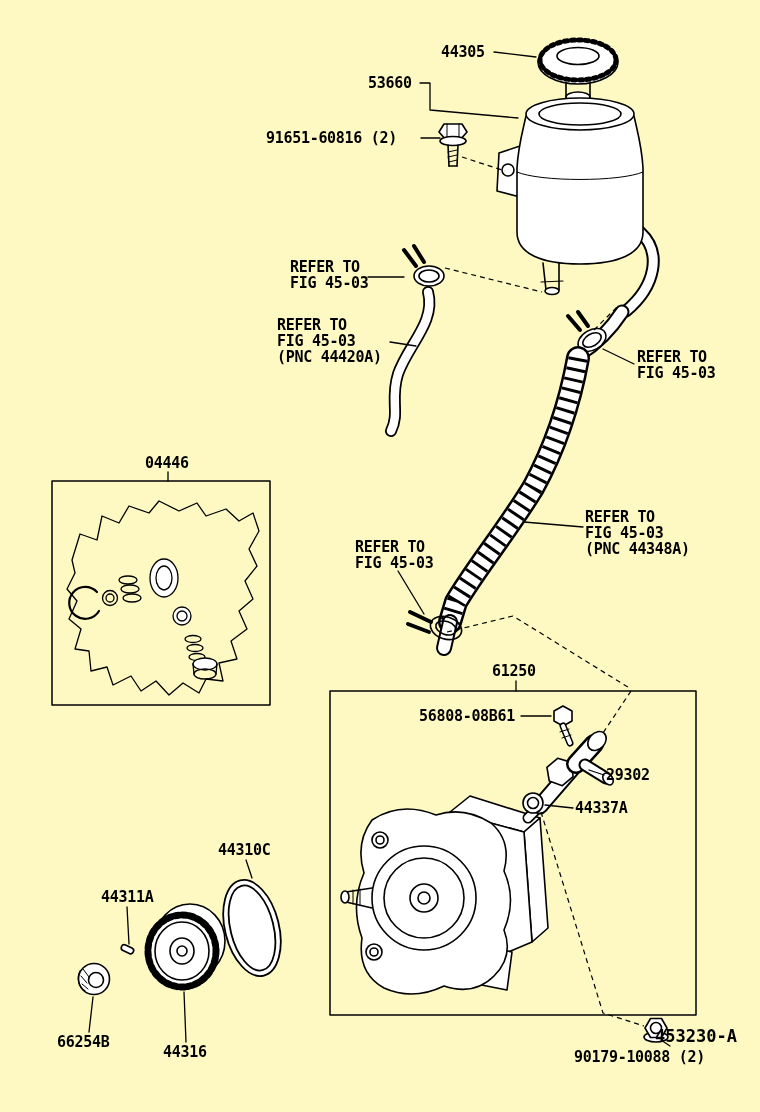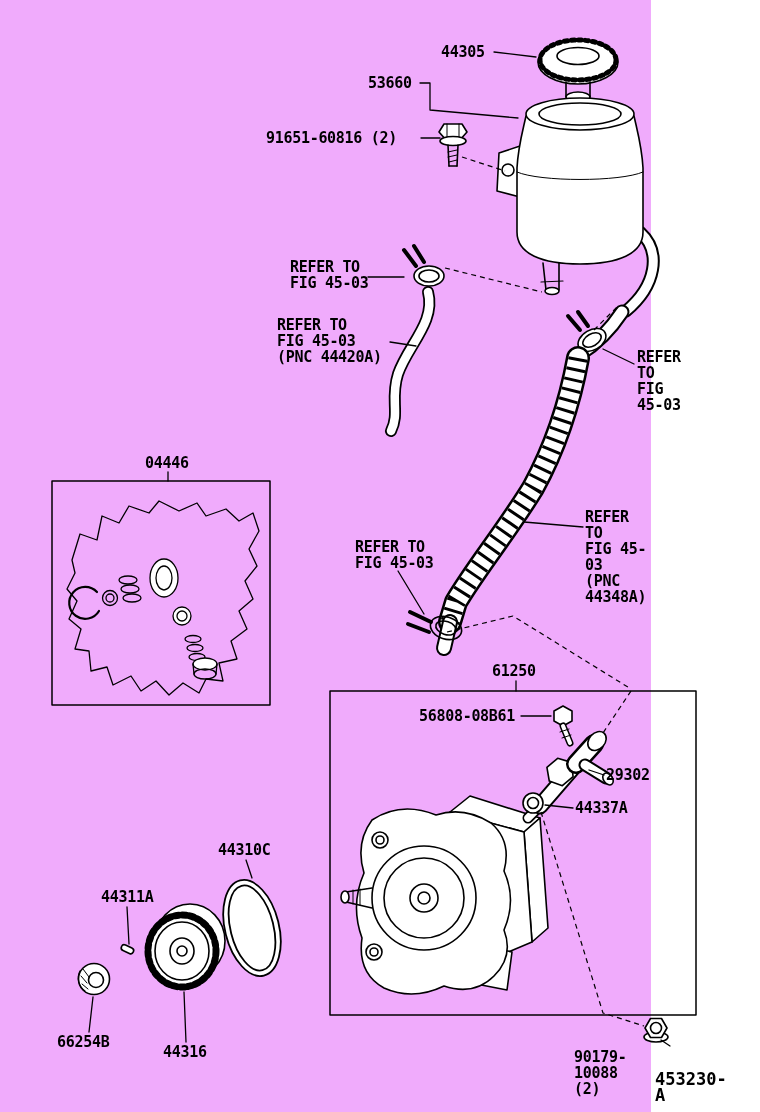--- a/index.html
+++ b/index.html
@@ -1,18 +1,18 @@
 <!DOCTYPE html>
 <html><head>
 <meta charset="utf-8">
 <style>
   * { margin:0; padding:0; box-sizing:border-box; }
   html,body { width:760px; height:1112px; background:#fff; }
   body { font-family:"DejaVu Sans Mono","Liberation Mono",monospace; position:relative; overflow:hidden; }
-  .stage { position:absolute; inset:0; width:651px; height:1112px; background:#f0abfc; }
+  .stage { position:absolute; inset:0; width:760px; height:1112px; background:#fef9c3; }
   svg.art { position:absolute; left:0; top:0; }
   .lbl {
     position:absolute;
     font-weight:bold;
     font-size:15px;
     line-height:16px;
     color:#000;
     white-space:pre-line;
     letter-spacing:-0.3px;
   }
@@ -262,15 +262,15 @@
   <div class="lbl" style="left:145px;top:455px">04446</div>
   <div class="lbl" style="left:492px;top:663px">61250</div>
   <div class="lbl" style="left:419px;top:708px">56808-08B61</div>
   <div class="lbl" style="left:606px;top:767px">29302</div>
   <div class="lbl" style="left:575px;top:800px">44337A</div>
   <div class="lbl" style="left:218px;top:842px">44310C</div>
   <div class="lbl" style="left:101px;top:889px">44311A</div>
   <div class="lbl" style="left:57px;top:1034px">66254B</div>
   <div class="lbl" style="left:163px;top:1044px">44316</div>
   <div class="lbl" style="left:574px;top:1049px">90179-10088 (2)</div>
-  <div class="lbl big" style="left:655px;top:1071px">453230-A</div>
+  <div class="lbl big" style="left:655px;top:1028px">453230-A</div>
 
 </div>
 
 </body></html>

